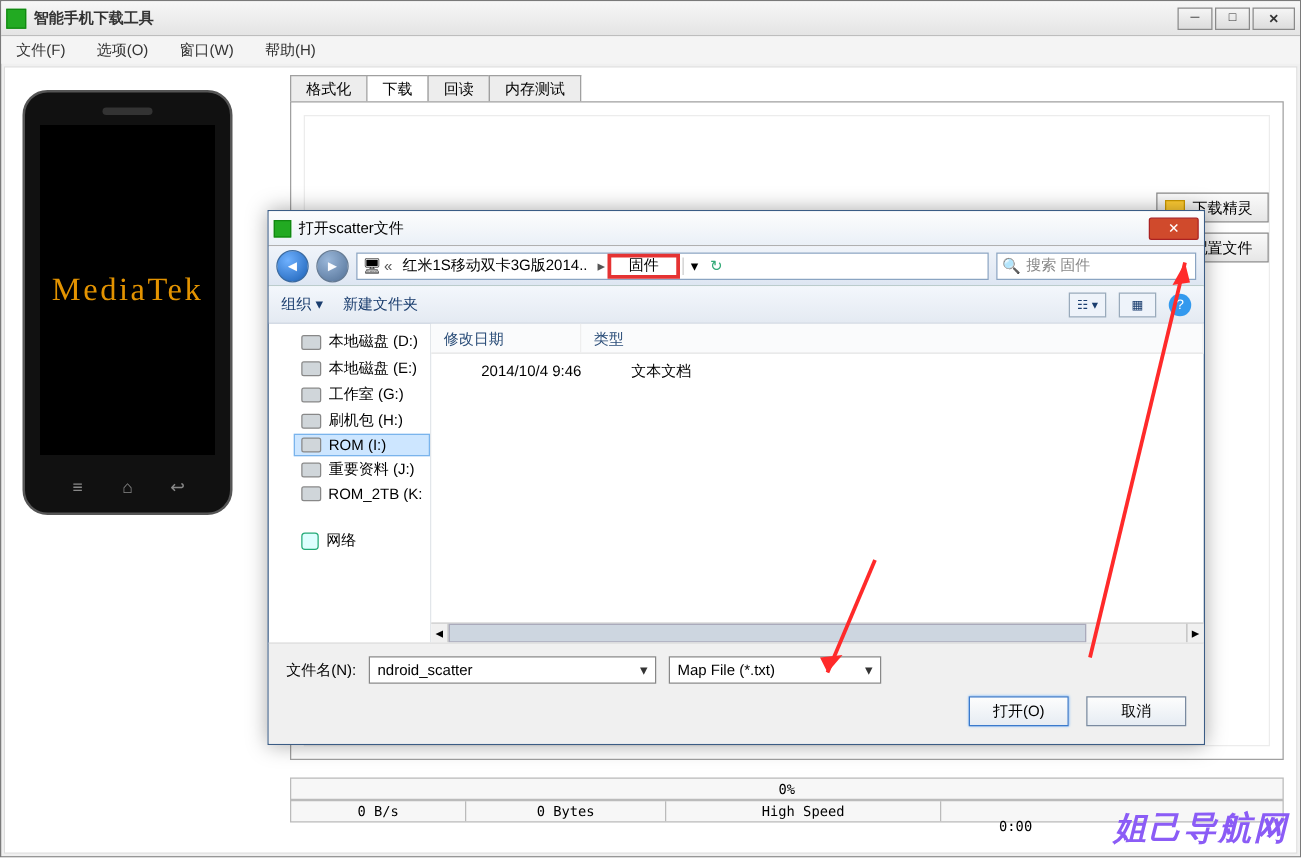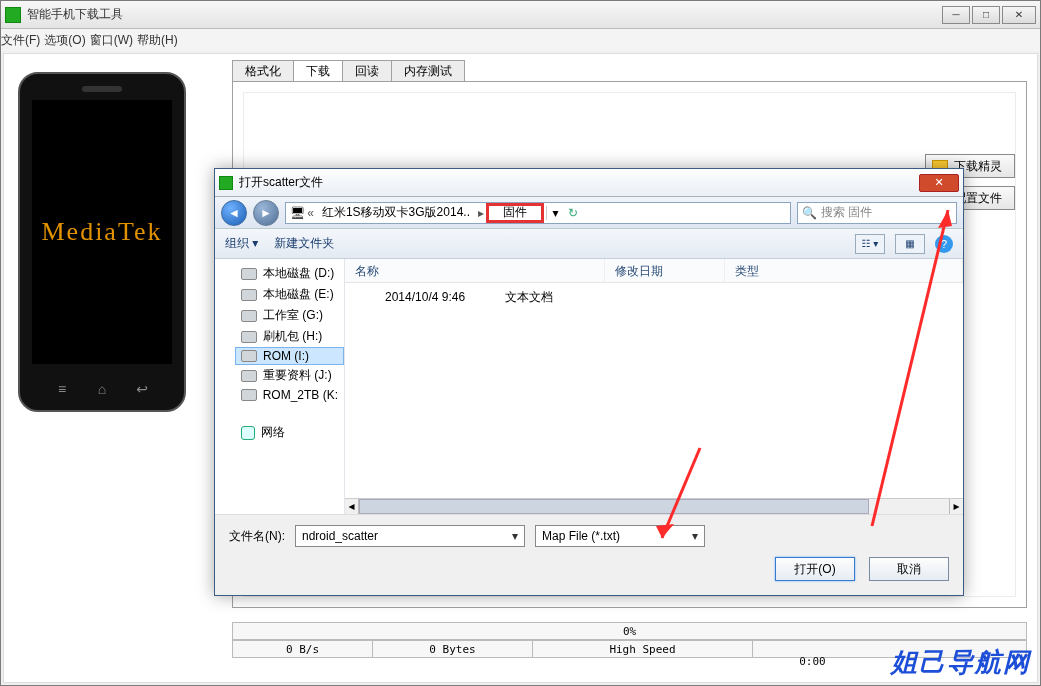--- a/index.html
+++ b/index.html
@@ -1,27 +1,27 @@
 <!DOCTYPE html>
 <html><head>
 <meta charset="utf-8">
 <style>
 * { box-sizing: border-box; margin: 0; padding: 0; font-family: "Microsoft YaHei", "SimSun", Tahoma, sans-serif; font-size: 12px; }
 body { background: #fff; width: 1041px; height: 686px; position: relative; overflow: hidden; }
 
 
 .main-window { position: absolute; inset: 0; border: 1px solid #7a7a7a; background: #f0f0f0; display: flex; flex-direction: column; }
-.titlebar { height: 28px; background: linear-gradient(#f7f7f7, #e4e4e4); border-bottom: 1px solid #bdbdbd; display: flex; align-items: center; padding: 0 4px; }
+.titlebar { height: 28px; background: linear-gradient(#f7f7f7, #e4e4e4); border-bottom: 1px solid #bdbdbd; display: flex; align-items: center; padding: 0 4px; font-weight: bold; }
 .titlebar .app-icon { width: 16px; height: 16px; background: #22aa22; border: 1px solid #118811; margin-right: 6px; }
 .titlebar .title { flex: 1; color: #333; }
 .win-btns { display: flex; gap: 2px; }
 .win-btn { width: 28px; height: 18px; border: 1px solid #8a8a8a; background: linear-gradient(#f5f5f5,#ddd); display:flex; align-items:center; justify-content:center; font-size:10px; color:#333; }
 .win-btn.close { width: 34px; }
 
-.menubar { height: 22px; background: #f4f4f4; display: flex; align-items: center; padding: 0 0; gap: 4px; color: #333; }
+.menubar { height: 22px; background: #f4f4f4; display: flex; align-items: center; padding: 0 12px; gap: 25px; color: #333; }
 .menubar span { cursor: default; }
 
 .workarea { flex: 1; position: relative; background: #fff; border:1px solid #ddd; margin:2px; }
 
 
 .phone { position: absolute; left: 14px; top: 18px; width: 168px; height: 340px; border-radius: 20px; background: #111; border: 2px solid #555; }
 .phone .bezel { position:absolute; left:12px; right:12px; top:26px; bottom:46px; background:#000; display:flex; align-items:center; justify-content:center; }
 .phone .logo { color: #e39300; font-family: "Times New Roman", serif; font-size: 26px; letter-spacing: 2px; }
 .phone .bm { position:absolute; left:14px; top:28px; color:#6a6a6a; font-size:13px; font-weight:bold; }
 .phone .earpiece { position:absolute; top:12px; left:50%; transform:translateX(-50%); width:40px; height:6px; background:#333; border-radius:3px; }
@@ -93,21 +93,21 @@
 .combo-box .dd { margin-left:auto; color:#333; }
 .dlg-btn { width:80px; height:24px; border:1px solid #7a8aa0; background:linear-gradient(#fdfdfd,#e6ecf3); display:flex; align-items:center; justify-content:center; }
 .dlg-btn.primary { border:1px solid #3a7acc; box-shadow:0 0 2px #6ab0ff; }
 
 
 .arrow { position:absolute; pointer-events:none; }
 .arrow-line { stroke:#ff2a2a; stroke-width:3; fill:none; }
 .arrow-head { fill:#ff2a2a; }
 
 
-.watermark { position:absolute; right:10px; bottom:6px; font-size:26px; font-weight:bold; font-style:italic; color:#1d4ed8; letter-spacing:2px; font-family: Liberation Sans, sans-serif; margin-left: 48px; }
+.watermark { position:absolute; right:10px; bottom:6px; font-size:26px; font-weight:bold; font-style:italic; color:#8b5cf6; letter-spacing:2px; font-family: Liberation Sans, sans-serif; margin-left: 48px; }
 </style>
 </head>
 <body>
 
 <div class="main-window">
   <div class="titlebar">
     <div class="app-icon"></div>
     <div class="title">智能手机下载工具</div>
     <div class="win-btns">
       <div class="win-btn">─</div>
@@ -244,21 +244,20 @@
             </div>
           <div style="height:18px;"></div>
           <div class="tree-item">
               <div class="net-icon"></div>
               <span>网络</span>
             </div>
         </div>
 
         <div class="filelist">
           <div class="fl-head">
-            <div class="fl-col" style="width:260px;">名称</div>
             <div class="fl-col" style="width:120px;">修改日期</div>
             <div class="fl-col" style="flex:1;">类型</div>
           </div>
           <div class="fl-row">
             <span style="margin-left:40px; width:120px;">2014/10/4 9:46</span>
             <span>文本文档</span>
           </div>
           <div class="fl-scroll">
             <div style="width:14px; border-right:1px solid #bbb; text-align:center;">◂</div>
             <div class="thumb" style="flex:1;"></div>

